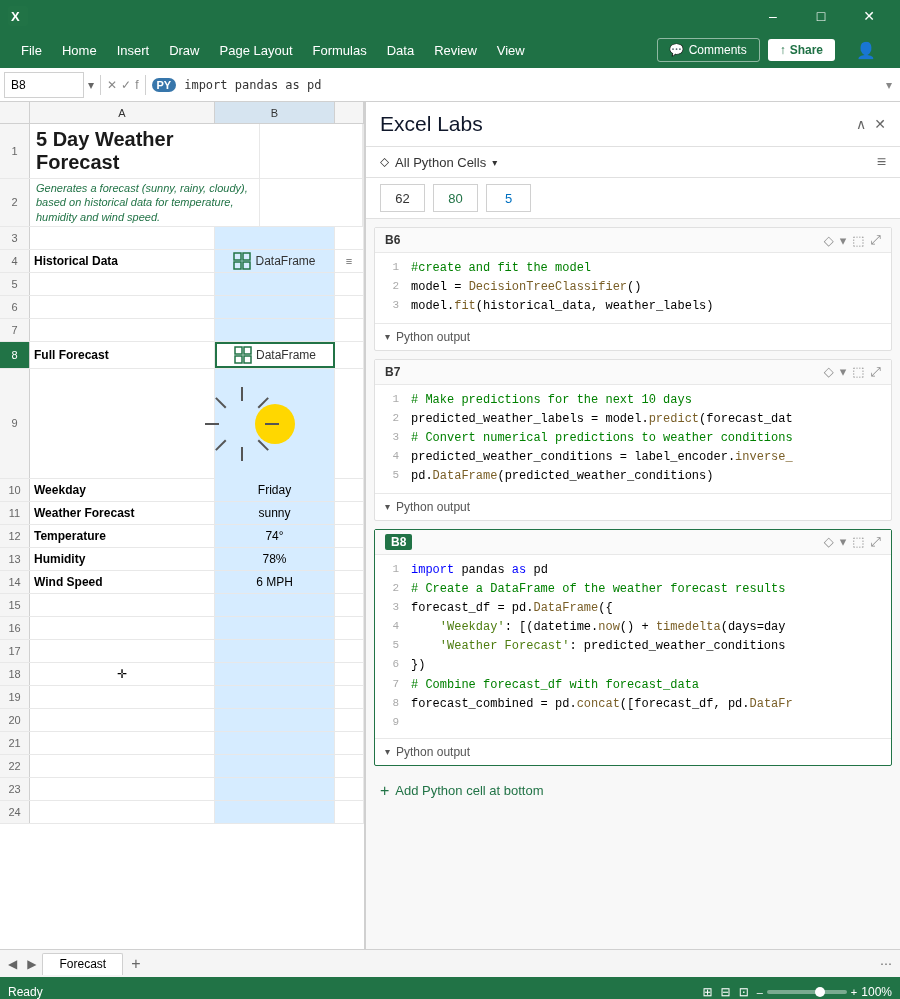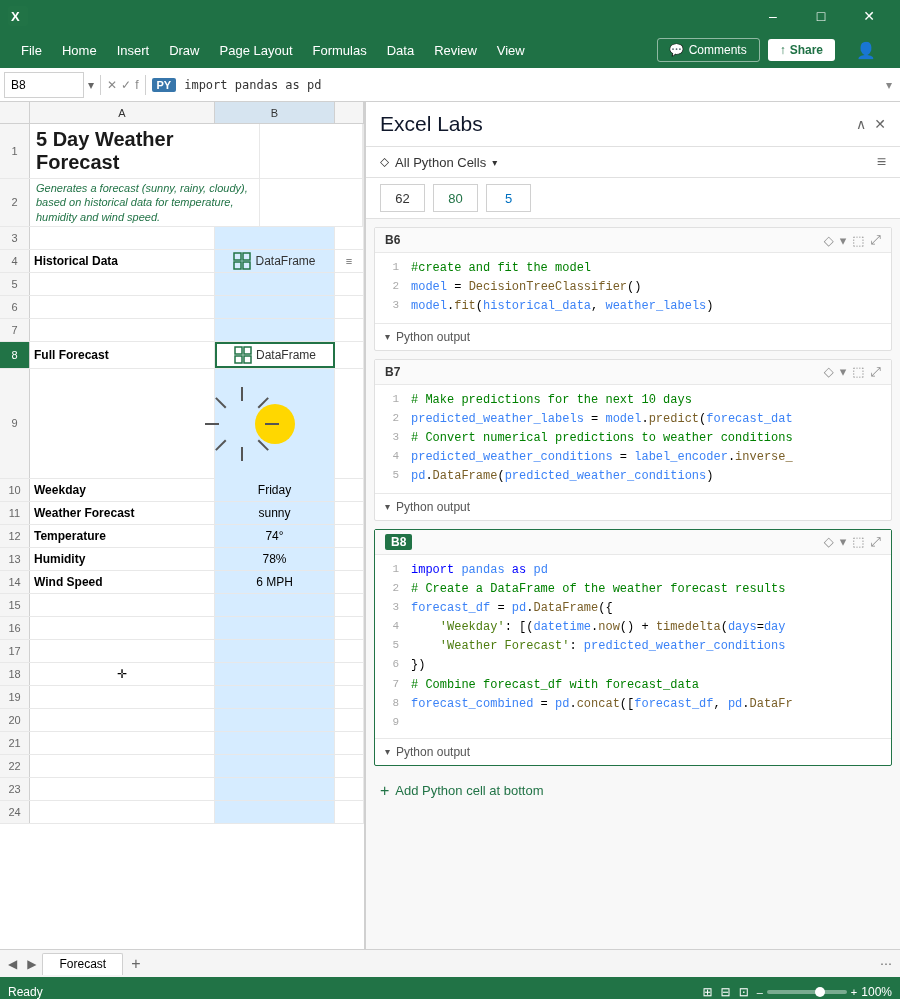--- a/index.html
+++ b/index.html
@@ -62,21 +62,21 @@
       width: 80px; height: 26px;
       border: 1px solid #d0d0d0;
       padding: 2px 6px;
       font-size: 12px;
       display: flex; align-items: center;
     }
     .formula-divider { width: 1px; height: 20px; background: #d0d0d0; margin: 0 2px; }
     .formula-icons { display: flex; gap: 4px; align-items: center; color: #666; }
     .py-badge {
       background: #3776ab; color: white;
-      padding: 1px 5px; border-radius: 2px; font-size: 11px; font-weight: bold;
+      padding: 1px 5px; border-radius: 7px; font-size: 11px; font-weight: bold;
     }
     .formula-input {
       flex: 1; font-family: 'Consolas', monospace; font-size: 12px; color: #333;
       padding: 2px 4px;
     }
 
     
     .main-area {
       display: flex;
       height: calc(999px - 32px - 36px - 34px - 36px - 28px);
@@ -239,21 +239,21 @@
       background: white;
     }
     .line { display: flex; gap: 12px; }
     .line-num { color: #aaa; min-width: 14px; text-align: right; font-size: 11px; }
     .line-code { flex: 1; white-space: nowrap; overflow: hidden; }
 
     .c-comment { color: #008000; }
     .c-keyword { color: #0000ff; }
     .c-string { color: #4d7c0f; }
     .c-func { color: #795e26; }
-    .c-var { color: #3b82f6; text-align: right; }
+    .c-var { color: #000000; text-align: right; }
 
     .python-output {
       padding: 6px 10px;
       border-top: 1px solid #e8e8e8;
       display: flex; align-items: center; gap: 6px;
       color: #555; font-size: 12px; cursor: pointer;
     }
     .chevron-icon { font-size: 10px; }
 
     

